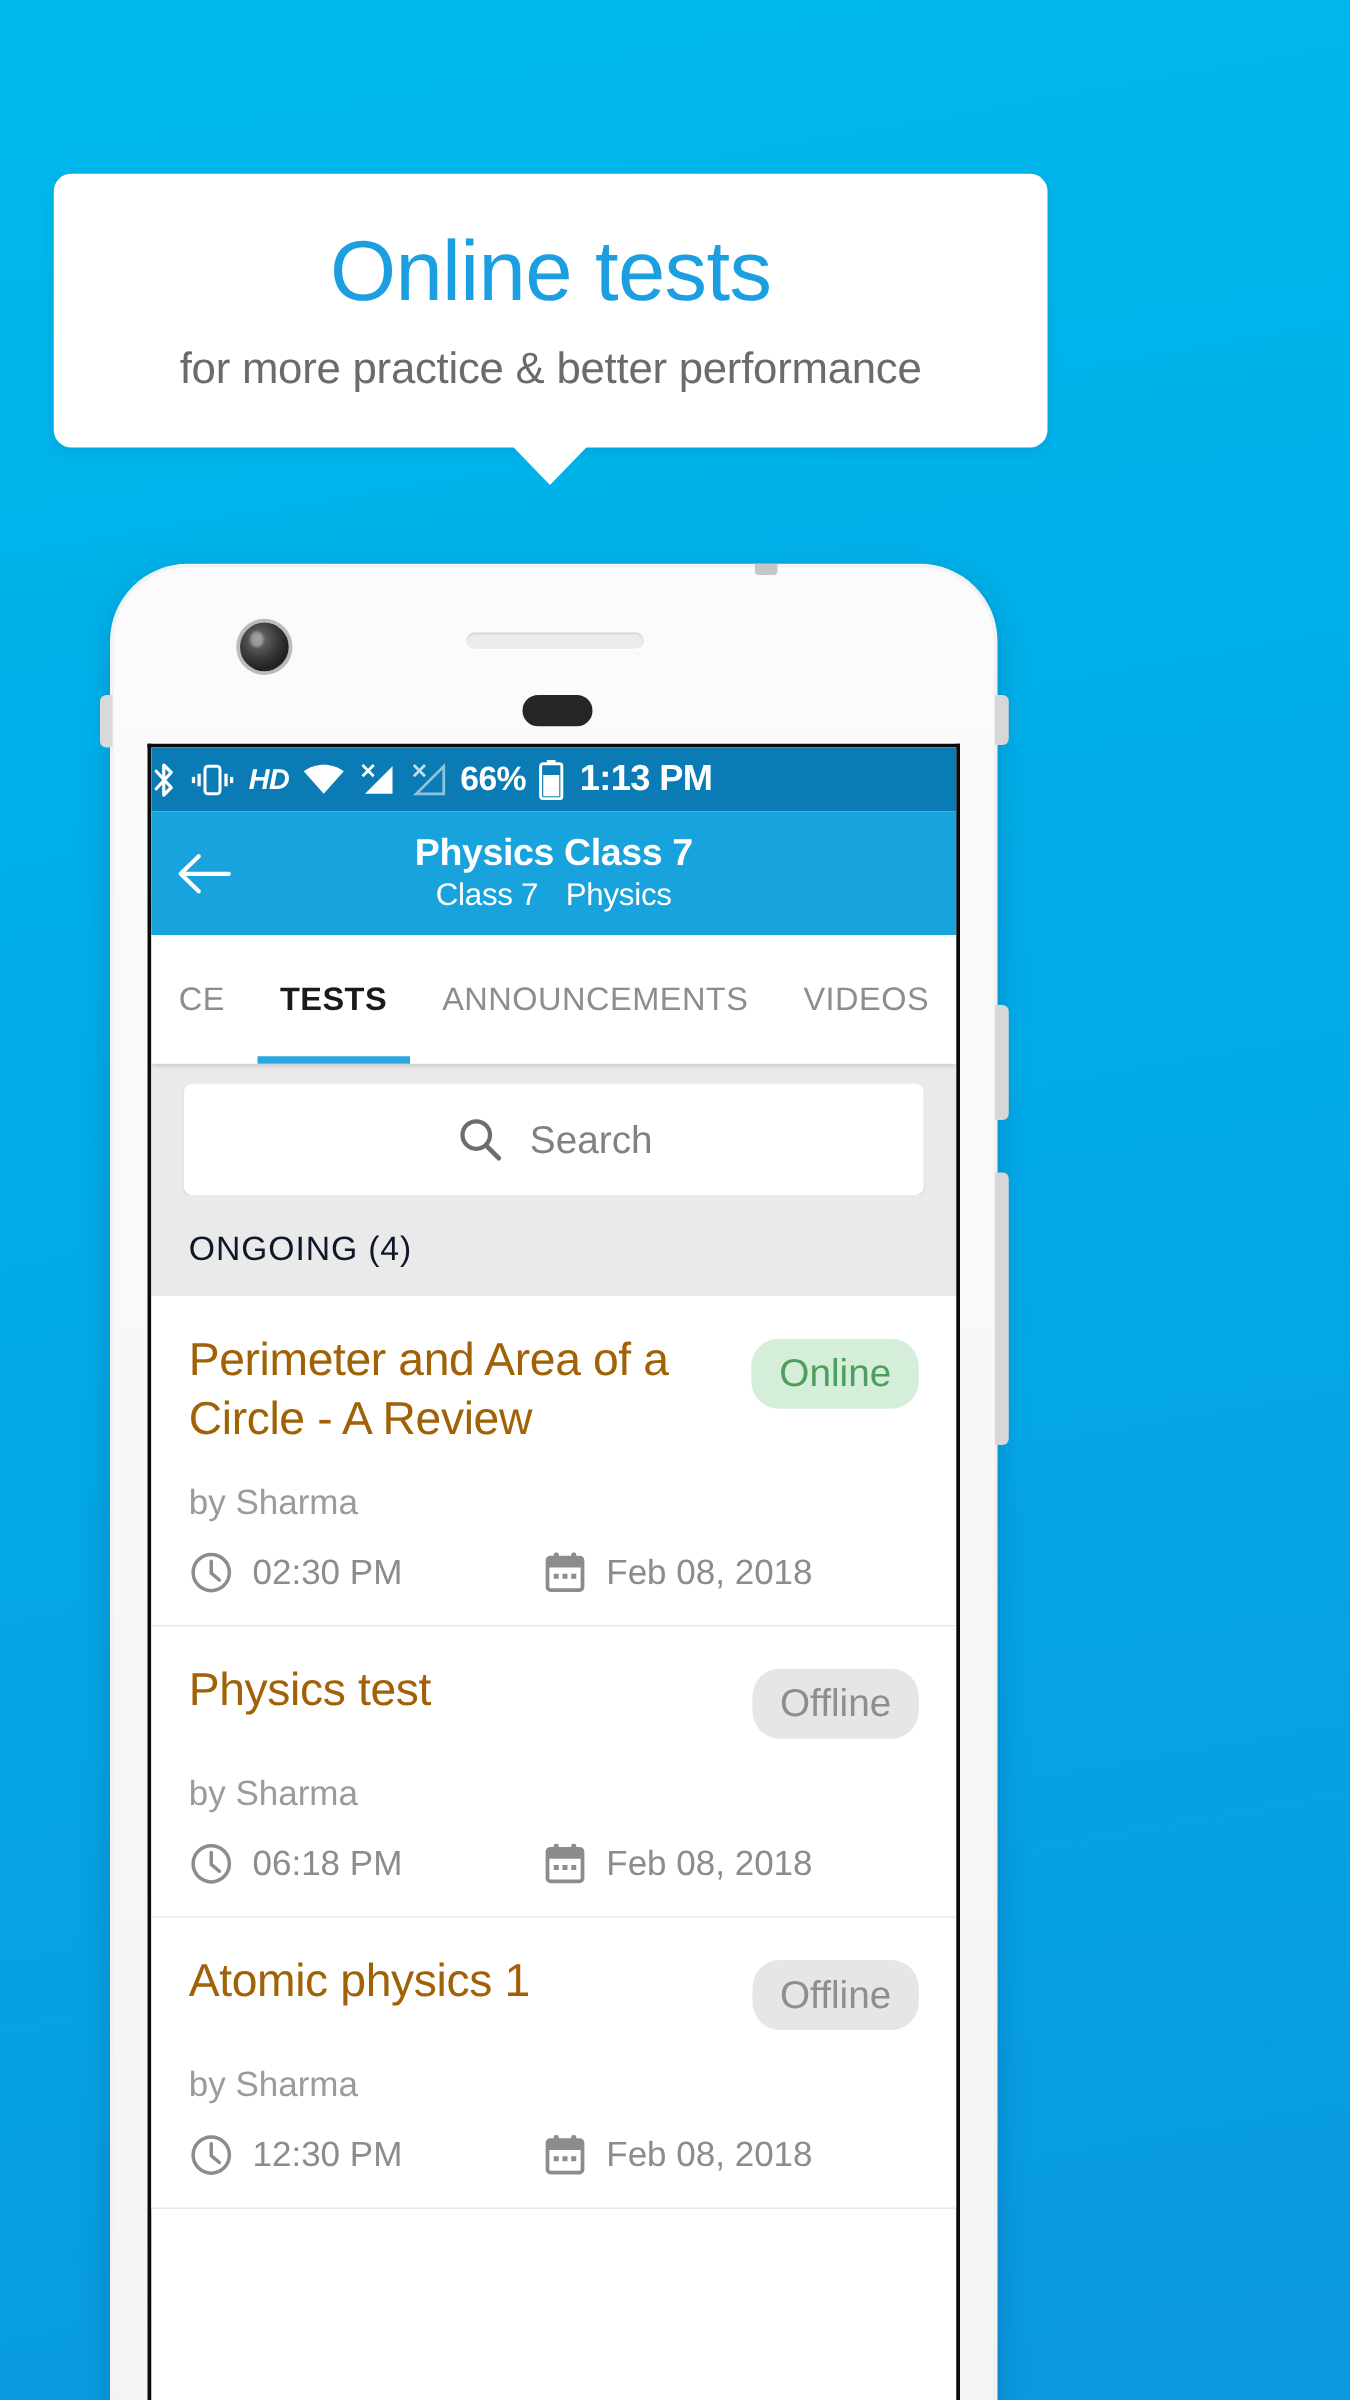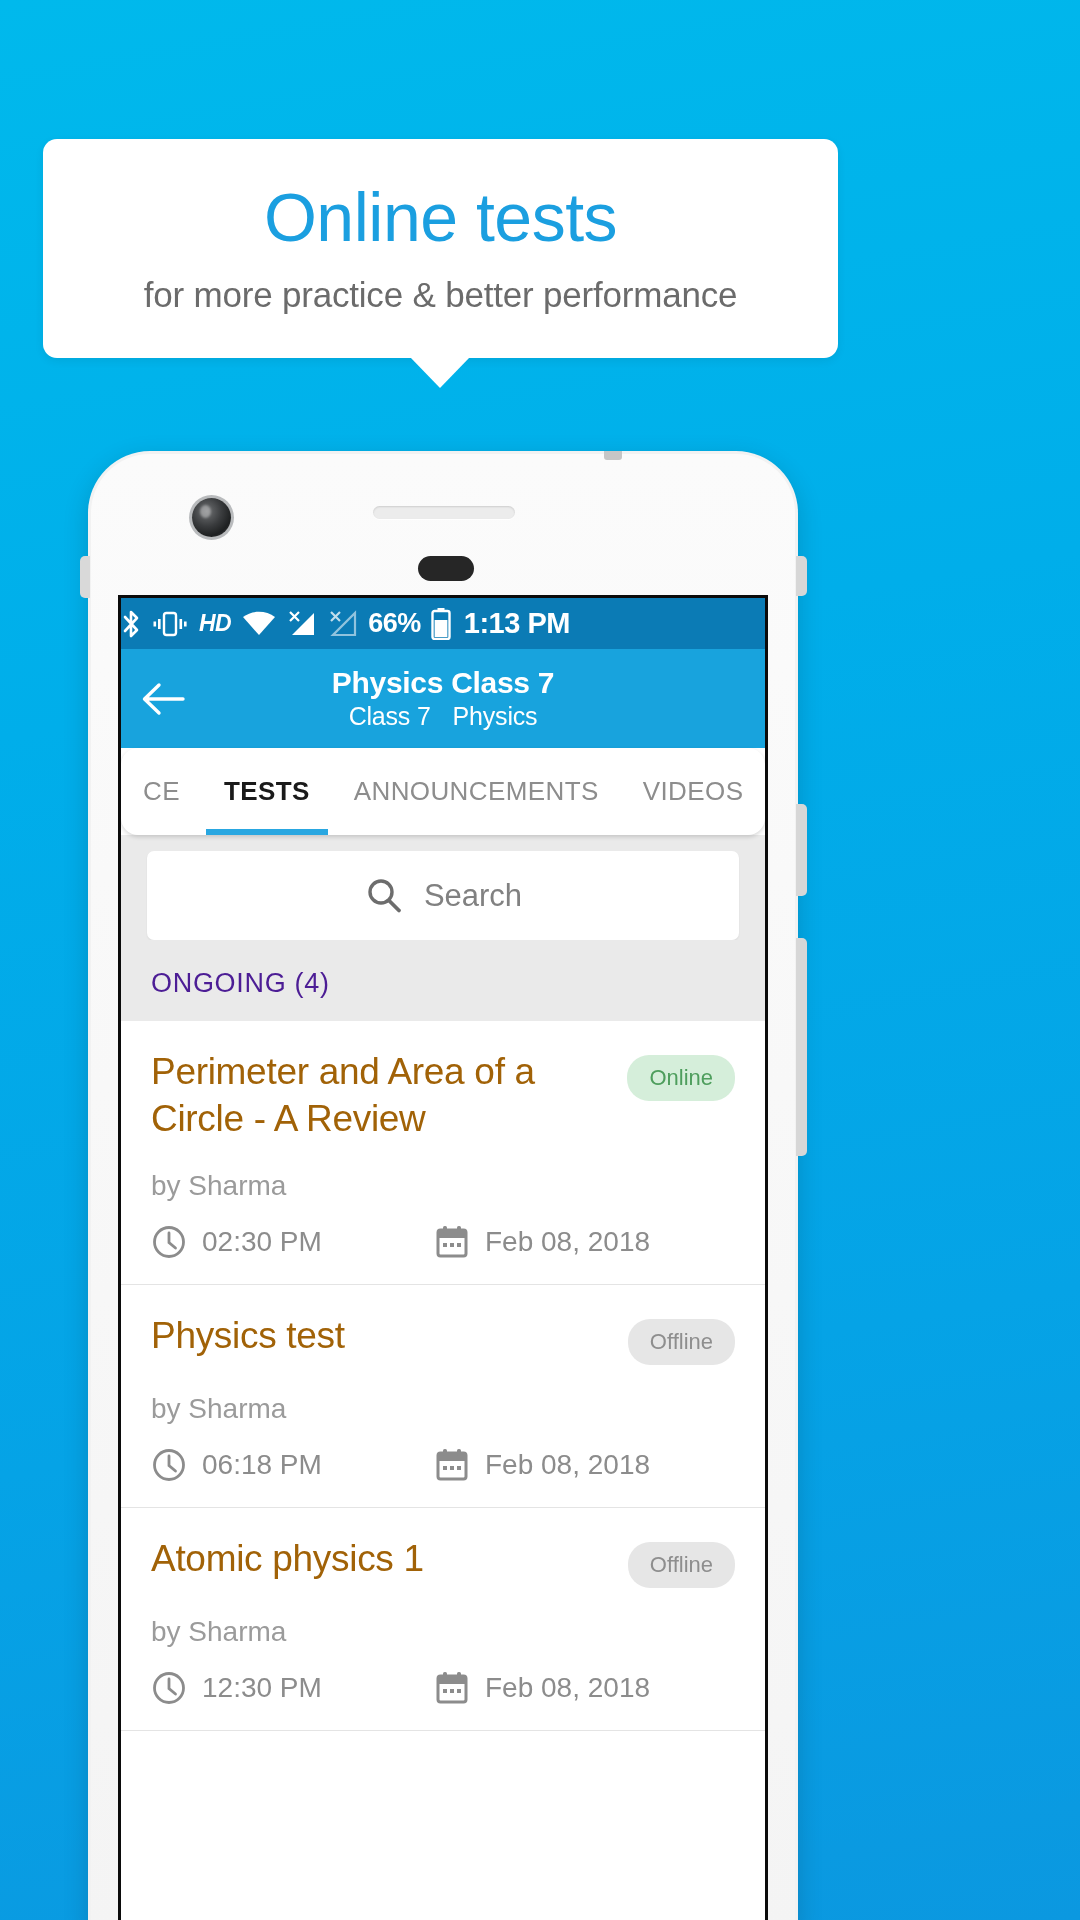--- a/index.html
+++ b/index.html
@@ -113,23 +113,23 @@
     position:absolute; left:0; right:0; text-align:center;
     display:flex; flex-direction:column; align-items:center; gap:2px;
     pointer-events:none;
   }
   .appbar-title{ font-size:30px; font-weight:700; letter-spacing:-0.3px; }
   .appbar-sub{ font-size:25px; font-weight:400; letter-spacing:-0.2px; }
   .appbar-sub span{ margin:0 11px; }
 
   
   .tabs{
-    height:87px; background:#ffffff; display:flex; align-items:stretch;
+    height:103px; background:#ffffff; display:flex; align-items:stretch;
     box-shadow:0 2px 4px rgba(0,0,0,0.16);
-    position:relative; z-index:3;border-radius:17px;
+    position:relative; z-index:3;
   }
   .tab{
     display:flex; align-items:center; justify-content:center;
     font-size:26px; color:#8d8d8d; letter-spacing:0.4px;
     padding:0 22px; position:relative; cursor:pointer; white-space:nowrap;
   }
   .tab.active{ color:#1a1a1a; font-weight:700; }
   .tab.active::after{
     content:""; position:absolute; left:4px; right:4px; bottom:0;
     height:6px; background:#29a7e1;
@@ -141,38 +141,38 @@
   }
   .search-box{
     height:89px; background:#ffffff; border-radius:7px;
     display:flex; align-items:center; justify-content:center; gap:20px;
     box-shadow:0 1px 2px rgba(0,0,0,0.07);
   }
   .search-ph{ font-size:31px; color:#818181; }
 
   .section-head{
     background:#eaeaea; padding:28px 12px 22px 30px;
-    font-size:27px; color:#4c1d95; letter-spacing:0.7px;
+    font-size:27px; color:#0f172a; letter-spacing:0.7px;
   }
 
   
   .list{ background:#ffffff; }
   .row{
     padding:28px 30px 24px 30px;
     border-bottom:1px solid #e4e4e4;
     position:relative;
   }
   .row-top{ display:flex; align-items:flex-start; justify-content:space-between; gap:14px;}
   .row-title{
     font-size:37px; color:#a16207; line-height:1.26; letter-spacing:-0.3px;
     max-width:440px;
   }
   .badge{
     flex:none; margin-top:6px;
-    border-radius:22px; padding:10px 22px; font-size:22px; white-space:nowrap;
+    border-radius:22px; padding:10px 22px; font-size:31px; white-space:nowrap;
   }
   .badge.online{ background:#d5eeda; color:#4e9e5d; }
   .badge.offline{ background:#e6e6e6; color:#8e8e8e; }
   .row-by{ font-size:28px; color:#9b9b9b; margin-top:28px; }
   .row-meta{ display:flex; align-items:center; margin-top:22px; }
   .meta{ display:flex; align-items:center; gap:15px; font-size:28px; color:#8c8c8c; }
   .meta.time{ width:283px; }
 </style>
 </head>
 <body>

